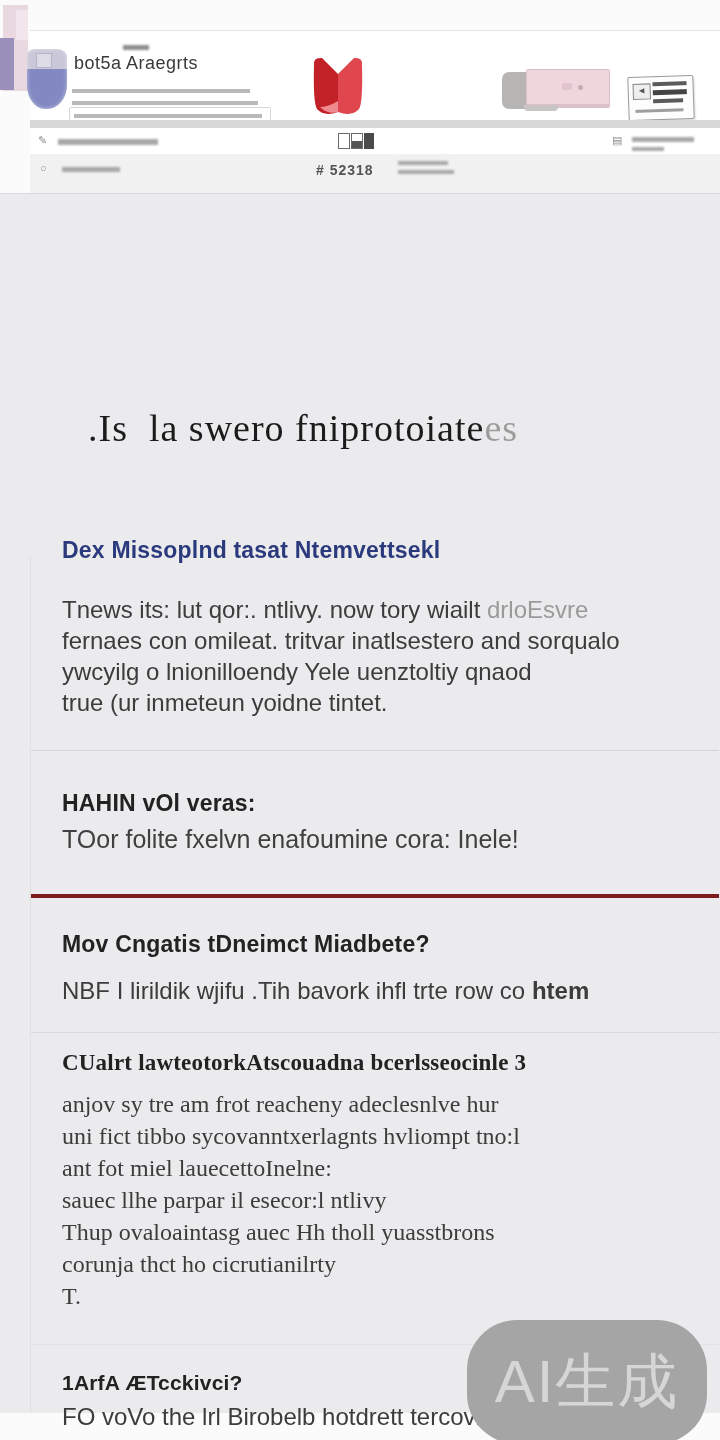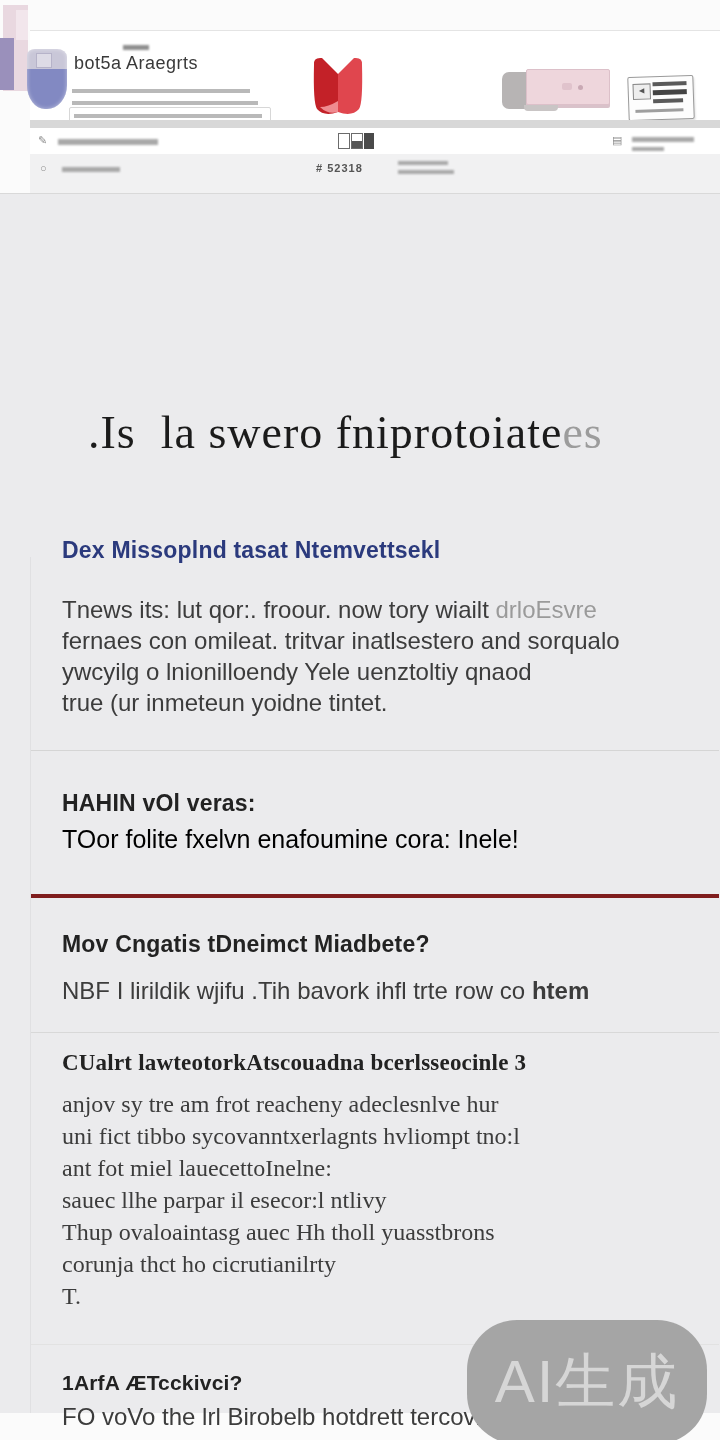--- a/index.html
+++ b/index.html
@@ -42,33 +42,33 @@
 
   
   .band{position:absolute;left:30px;top:120px;width:690px;height:8px;background:#d8d8d8;}
   .toolbar1{position:absolute;left:30px;top:128px;width:690px;height:26px;background:#ffffff;}
   .toolbar2{position:absolute;left:30px;top:154px;width:690px;height:46px;background:#f1f1f2;}
   .micro{position:absolute;background:#a9a9a9;filter:blur(1px);}
   .ticon{position:absolute;font-size:11px;color:#8f8f8f;line-height:11px;}
   .tbox{position:absolute;border:1px solid #6b6b6b;background:#fff;width:10px;height:14px;}
   .tbox.fill{background:linear-gradient(#fff 0 50%,#555 50%);}
   .tbox.dark{background:#4a4a4a;border-color:#4a4a4a;width:8px;}
-  .code{position:absolute;font-size:11px;font-weight:bold;color:#555;letter-spacing:1px;filter:blur(.4px);}
+  .code{position:absolute;font-size:14px;font-weight:bold;color:#555;letter-spacing:1px;filter:blur(.4px);}
 
   
   .content{position:absolute;left:0;top:193px;width:720px;height:1219px;background:#ebebed;border-top:1px solid #d9d9d9;}
   .vline{position:absolute;left:30px;top:363px;width:1px;height:856px;background:#e0e0e2;}
-  .title{position:absolute;left:88px;top:212px;font-family:"Liberation Serif",serif;font-size:46px;color:#1b1b1b;letter-spacing:1px;filter:blur(.4px);white-space:nowrap;}
+  .title{position:absolute;left:88px;top:212px;font-family:"Liberation Serif",serif;font-size:38px;color:#1b1b1b;letter-spacing:1px;filter:blur(.4px);white-space:nowrap;}
   .title .tail{color:#9c9c9c;}
   .sec{position:absolute;left:31px;width:688px;padding-left:31px;box-sizing:border-box;}
   .sec .h{font-weight:bold;color:#222;font-size:23px;letter-spacing:.2px;filter:blur(.45px);white-space:nowrap;}
   .sec .h.navy{color:#2b3a7d;}
   .sec .p{color:#3c3c3c;font-size:24px;line-height:31px;filter:blur(.45px);white-space:nowrap;}
   .fade{color:#9a9a9a;}
-  .graytext{color:#000000;font-size:25px;filter:blur(.45px);white-space:nowrap;}
+  .graytext{color:#404040;font-size:25px;filter:blur(.45px);white-space:nowrap;}
   .bold{font-weight:bold;}
   .s1{top:343px;}
   .s1 .p{margin-top:30px;}
   .s2{top:556px;border-top:1px solid #d5d5d5;height:144px;}
   .s2 .h{margin-top:39px;}
   .s2 .graytext{margin-top:8px;}
   .s3{top:700px;border-top:4px solid #7f1d1d;height:138px;}
   .s3 .h{margin-top:33px;}
   .s3 .p{margin-top:18px;line-height:30px;}
   .s4{top:838px;border-top:1px solid #d8d8d8;height:312px;font-family:Liberation Serif, serif;}
@@ -154,21 +154,21 @@
   <div class="content">
     <div class="vline"></div>
 
     <div class="title">
       <span>.Is&nbsp; la swero fniprotoiate</span><span class="tail">es</span>
     </div>
 
     <div class="sec s1">
       <div class="h navy">Dex Missoplnd tasat Ntemvettsekl</div>
       <div class="p">
-        <div><span>Tnews its: lut qor:. froour. now tory wiailt </span><span class="fade">drloEsvre</span></div>
+        <div><span>Tnews its: lut qor:. ntlivy. now tory wiailt </span><span class="fade">drloEsvre</span></div>
         <div>fernaes con omileat. tritvar inatlsestero and sorqualo</div>
         <div>ywcyilg o lnionilloendy Yele uenztoltiy qnaod</div>
         <div>true (ur inmeteun yoidne tintet.</div>
       </div>
     </div>
 
     <div class="sec s2">
       <div class="h">HAHIN vOl veras:</div>
       <div class="graytext">TOor folite fxelvn enafoumine cora: Inele!</div>
     </div>

